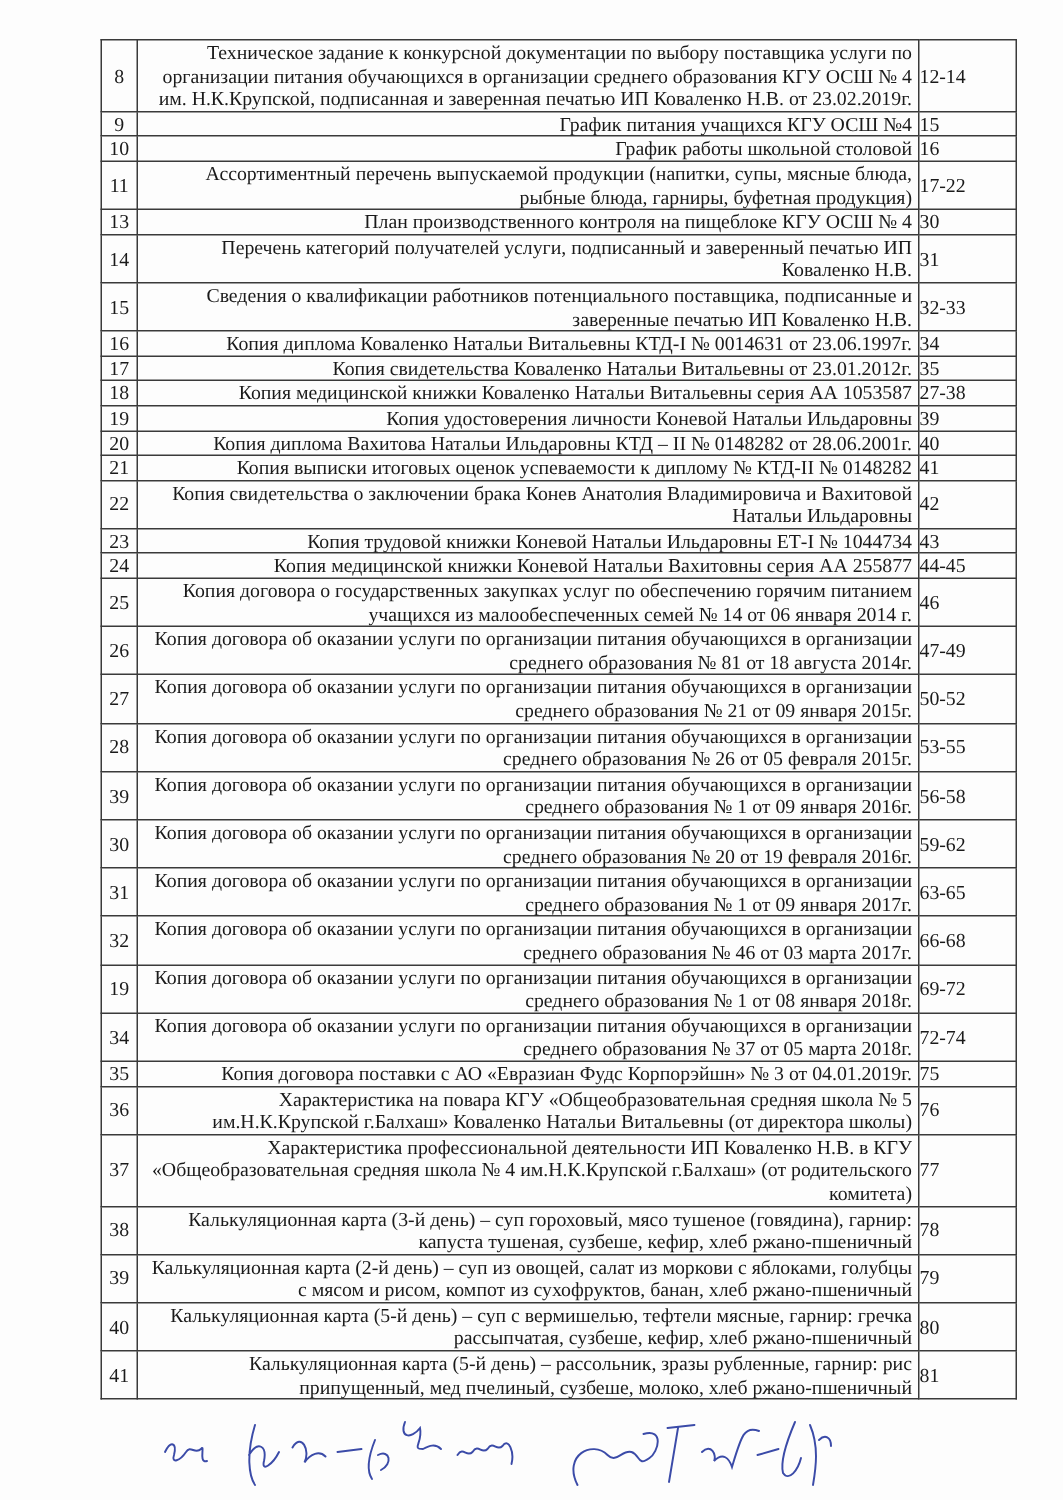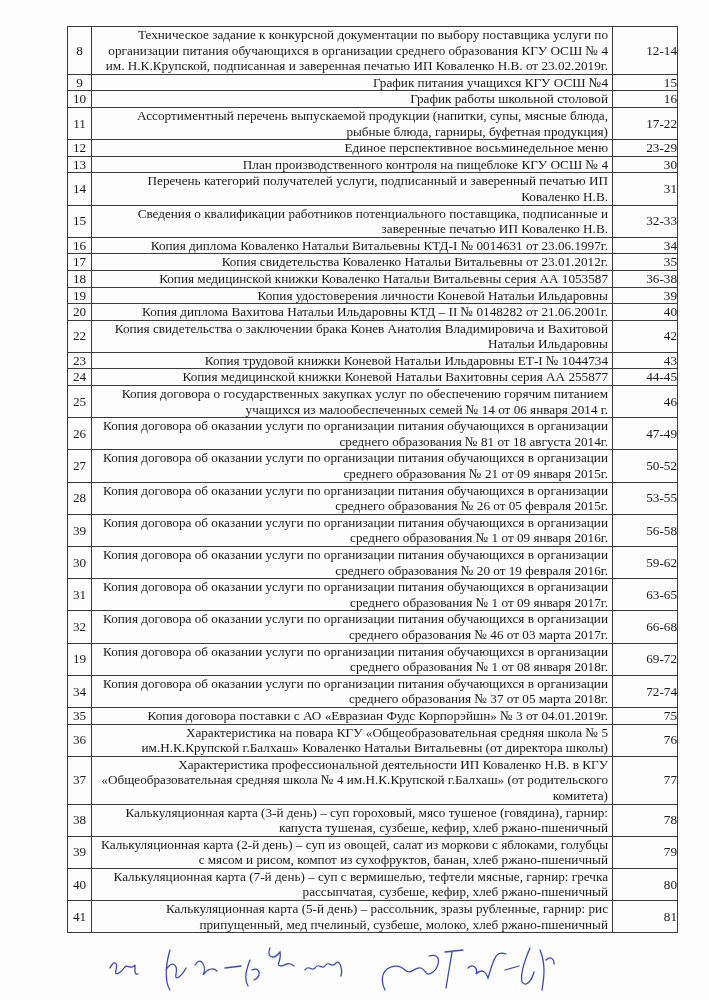--- a/index.html
+++ b/index.html
@@ -36,21 +36,21 @@
       padding: 0 4px;
       vertical-align: middle;
     }
     table.toc td.num {
       width: 23px;
       text-align: center;
       padding: 0;
     }
     table.toc td.pages {
       width: 64px;
-      text-align: right;
+      text-align: left;
       padding: 0;
       margin-top: 37px;
     }
     table.toc td.desc {
       text-align: right;
     }
     .signatures {
       position: absolute;
       left: 100px;
       top: 940px;
@@ -82,25 +82,20 @@
           <td class="num">10</td>
           <td class="desc">График работы школьной столовой</td>
           <td class="pages">16</td>
         </tr>
         <tr>
           <td class="num">11</td>
           <td class="desc">Ассортиментный перечень выпускаемой продукции (напитки, супы, мясные блюда, рыбные блюда, гарниры, буфетная продукция)</td>
           <td class="pages">17-22</td>
         </tr>
         <tr>
-          <td class="num">12</td>
-          <td class="desc">Единое перспективное восьминедельное меню</td>
-          <td class="pages">23-29</td>
-        </tr>
-        <tr>
           <td class="num">13</td>
           <td class="desc">План производственного контроля на пищеблоке КГУ ОСШ № 4</td>
           <td class="pages">30</td>
         </tr>
         <tr>
           <td class="num">14</td>
           <td class="desc">Перечень категорий получателей услуги, подписанный и заверенный печатью ИП Коваленко Н.В.</td>
           <td class="pages">31</td>
         </tr>
         <tr>
@@ -114,31 +109,36 @@
           <td class="pages">34</td>
         </tr>
         <tr>
           <td class="num">17</td>
           <td class="desc">Копия свидетельства Коваленко Натальи Витальевны от 23.01.2012г.</td>
           <td class="pages">35</td>
         </tr>
         <tr>
           <td class="num">18</td>
           <td class="desc">Копия медицинской книжки Коваленко Натальи Витальевны серия АА 1053587</td>
-          <td class="pages">36-38</td>
+          <td class="pages">27-38</td>
         </tr>
         <tr>
           <td class="num">19</td>
           <td class="desc">Копия удостоверения личности Коневой Натальи Ильдаровны</td>
           <td class="pages">39</td>
         </tr>
         <tr>
           <td class="num">20</td>
-          <td class="desc">Копия диплома Вахитова Натальи Ильдаровны КТД – II № 0148282 от 21.06.2001г.</td>
+          <td class="desc">Копия диплома Вахитова Натальи Ильдаровны КТД – II № 0148282 от 28.06.2001г.</td>
           <td class="pages">40</td>
+        </tr>
+        <tr>
+          <td class="num">21</td>
+          <td class="desc">Копия выписки итоговых оценок успеваемости к диплому № КТД-II № 0148282</td>
+          <td class="pages">41</td>
         </tr>
         <tr>
           <td class="num">22</td>
           <td class="desc">Копия свидетельства о заключении брака Конев Анатолия Владимировича и Вахитовой Натальи Ильдаровны</td>
           <td class="pages">42</td>
         </tr>
         <tr>
           <td class="num">23</td>
           <td class="desc">Копия трудовой книжки Коневой Натальи Ильдаровны ЕТ-I № 1044734</td>
           <td class="pages">43</td>
@@ -218,21 +218,21 @@
           <td class="desc">Калькуляционная карта (3-й день) – суп гороховый, мясо тушеное (говядина), гарнир: капуста тушеная, сузбеше, кефир, хлеб ржано-пшеничный</td>
           <td class="pages">78</td>
         </tr>
         <tr>
           <td class="num">39</td>
           <td class="desc">Калькуляционная карта (2-й день) – суп из овощей, салат из моркови с яблоками, голубцы с мясом и рисом, компот из сухофруктов, банан, хлеб ржано-пшеничный</td>
           <td class="pages">79</td>
         </tr>
         <tr>
           <td class="num">40</td>
-          <td class="desc">Калькуляционная карта (7-й день) – суп с вермишелью, тефтели мясные, гарнир: гречка рассыпчатая, сузбеше, кефир, хлеб ржано-пшеничный</td>
+          <td class="desc">Калькуляционная карта (5-й день) – суп с вермишелью, тефтели мясные, гарнир: гречка рассыпчатая, сузбеше, кефир, хлеб ржано-пшеничный</td>
           <td class="pages">80</td>
         </tr>
         <tr>
           <td class="num">41</td>
           <td class="desc">Калькуляционная карта (5-й день) – рассольник, зразы рубленные, гарнир: рис припущенный, мед пчелиный, сузбеше, молоко, хлеб ржано-пшеничный</td>
           <td class="pages">81</td>
         </tr>
       </tbody>
   </table>
 

